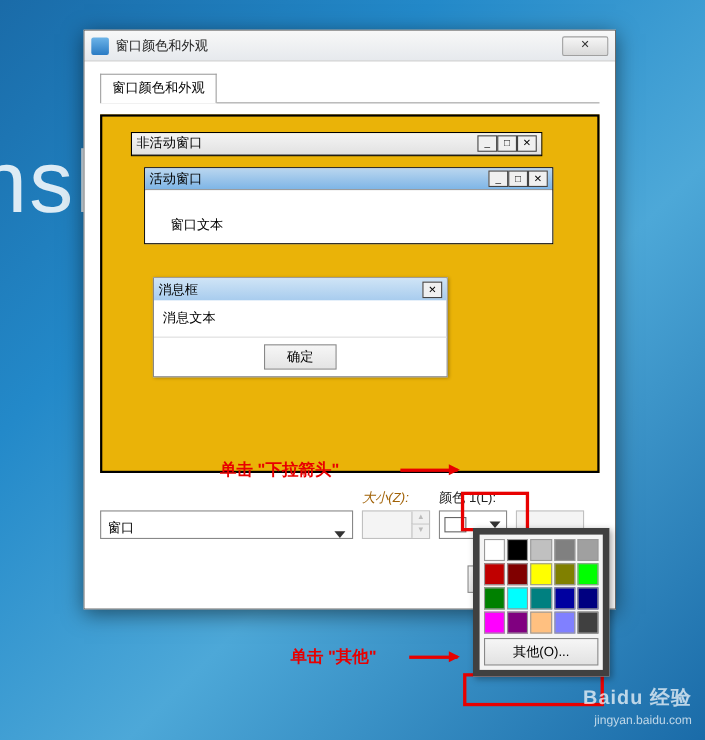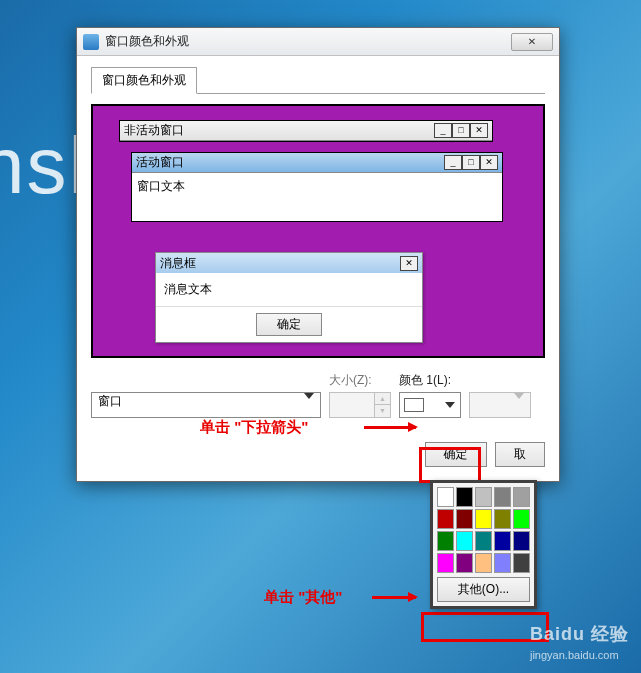--- a/index.html
+++ b/index.html
@@ -6,63 +6,63 @@
 body { background: linear-gradient(135deg, #1a6ba8 0%, #2389c9 30%, #4da8d8 60%, #1a6ba8 100%); width: 641px; height: 673px; position: relative; overflow: hidden; }
 .bg-text { position: absolute; left: -20px; top: 120px; font-size: 80px; color: rgba(255,255,255,0.85); font-weight: 300; letter-spacing: 2px; pointer-events: none; }
 .dialog { position: absolute; left: 76px; top: 27px; width: 484px; background: #fff; border: 1px solid #6a6a6a; box-shadow: 0 4px 18px rgba(0,0,0,0.5); }
 .dlg-titlebar { height: 28px; background: linear-gradient(#f8f8f8,#e6e9ed); border-bottom: 1px solid #c0c0c0; display: flex; align-items: center; padding: 0 6px; }
 .dlg-icon { width: 16px; height: 16px; background: linear-gradient(#6db4e8,#2a7bc4); border-radius: 2px; margin-right: 6px; }
 .dlg-title { font-size: 12px; color: #222; flex: 1; }
 .dlg-close { width: 42px; height: 18px; border: 1px solid #a0a0a0; background: linear-gradient(#f6f6f6,#d9d9d9); font-size: 10px; text-align: center; line-height: 16px; color: #333; font-family: Arial; border-radius: 2px; }
 .dlg-body { padding: 10px 14px 14px 14px; background: #fff; }
 .tab-strip { display: flex; border-bottom: 1px solid #a0a0a0; }
 .tab { border: 1px solid #a0a0a0; border-bottom: 1px solid #fff; background: #fff; font-size: 12px; padding: 4px 10px; position: relative; top: 1px; }
-.preview { margin-top: 10px; border: 2px solid #000; background: #a21caf; height: 254px; padding: 14px 10px 8px 10px; position: relative; overflow: hidden; }
+.preview { margin-top: 10px; border: 2px solid #000; background: #eab308; height: 326px; padding: 14px 10px 8px 10px; position: relative; overflow: hidden; }
 .win { background: #fff; border: 1px solid #000; }
 .win-tb { background: linear-gradient(#f4f4f4,#e2e2e2); border-bottom: 1px solid #888; height: 20px; display: flex; align-items: center; padding: 0 4px; font-size: 12px; }
 .win-tb .t { flex: 1; }
 .win-btns { display: flex; gap: 0; }
 .win-btn { width: 18px; height: 15px; border: 1px solid #444; background: #f0f0f0; font-size: 9px; text-align: center; line-height: 13px; font-family: Arial; }
 .inactive-win { margin-left: 16px; width: 374px; }
 .active-win { position: absolute; left: 38px; top: 46px; width: 372px; }
 .active-tb { background: linear-gradient(#bad6ef,#7eb5e6); }
 .menu-bar { background: #f0f0f0; border-bottom: 1px solid #ccc; font-size: 12px; padding: 3px 6px; display: flex; gap: 12px; }
-.textarea { background: #fff; height: 48px; padding: 5px; font-size: 12px; }
-.msgbox { position: absolute; left: 46px; top: 146px; width: 268px; background: #fff; border: 1px solid #888; box-shadow: 1px 1px 3px rgba(0,0,0,0.3); margin-left: 16px; }
+.textarea { background: #fff; height: 48px; padding: 23px; font-size: 12px; }
+.msgbox { position: absolute; left: 46px; top: 146px; width: 268px; background: #fff; border: 1px solid #888; box-shadow: 1px 1px 3px rgba(0,0,0,0.3); }
 .msg-tb { background: linear-gradient(#cfe4f6,#a8ccee); height: 20px; display: flex; align-items: center; padding: 0 4px; font-size: 12px; }
 .msg-body { padding: 8px; font-size: 12px; }
 .msg-btn-row { text-align: center; padding: 6px; border-top: 1px solid #ddd; }
 .btn { border: 1px solid #888; background: linear-gradient(#f6f6f6,#e4e4e4); font-size: 12px; padding: 2px 20px; font-family: Liberation Serif, serif; }
 .help-text { font-size: 12px; color: #000; margin-top: 12px; line-height: 1.6; }
 .controls { margin-top: 14px; display: grid; grid-template-columns: 230px 62px 62px 62px; gap: 6px 8px; font-size: 12px; align-items: end; }
 .ctrl-label { font-size: 12px; color: #222; margin-bottom: 3px; }
-.ctrl-label.dis { color: #737373; }
-.combo { border: 1px solid #888; background: #fff; height: 26px; display: flex; align-items: flex-start; padding: 0 6px; font-size: 12px; position: relative; }
+.ctrl-label.dis { color: #a16207; font-style: italic; }
+.combo { border: 1px solid #888; background: #fff; height: 26px; display: flex; align-items: flex-end; padding: 0 6px; font-size: 12px; position: relative; }
 .combo.dis { background: #f4f4f4; border-color: #c0c0c0; color: #999; }
 .combo .caret { margin-left: auto; width: 0; height: 0; border-left: 5px solid transparent; border-right: 5px solid transparent; border-top: 6px solid #333; }
 .combo.dis .caret { border-top-color: #bbb; }
 .spin { border: 1px solid #c0c0c0; background: #f4f4f4; height: 26px; display: flex; align-items: center; }
 .spin input { border: none; width: 38px; background: transparent; padding: 0 4px; font-size: 12px; color: #999; }
 .spin-btns { display: flex; flex-direction: column; margin-left: auto; }
 .spin-btn { width: 16px; height: 12px; border-left: 1px solid #c0c0c0; font-size: 7px; text-align: center; line-height: 11px; color: #bbb; background: #f0f0f0; }
 .spin-btn:first-child { border-bottom: 1px solid #c0c0c0; }
 .color-drop { border: 1px solid #888; background: #fff; height: 26px; display: flex; align-items: center; padding: 0 4px; }
 .swatch { width: 20px; height: 14px; border: 1px solid #666; background: #fff; }
 .color-drop .caret { margin-left: auto; margin-right: 1px; width: 0; height: 0; border-left: 5px solid transparent; border-right: 5px solid transparent; border-top: 6px solid #333; }
 .highlight-box { position: absolute; border: 3px solid #e80000; pointer-events: none; }
 .annotation { position: absolute; color: #e80000; font-size: 15px; font-weight: bold; pointer-events: none; }
 .arrow-line { position: absolute; height: 3px; background: #e80000; pointer-events: none; }
 .arrow-line::after { content:''; position: absolute; right: -2px; top: -4px; border-left: 10px solid #e80000; border-top: 5px solid transparent; border-bottom: 5px solid transparent; }
 .dlg-footer { margin-top: 18px; text-align: right; }
 .dlg-footer .btn { padding: 3px 18px; margin-left: 4px; }
-.color-popup { position: absolute; left: 430px; top: 480px; width: 107px; background: #f4f4f4; border: 3px solid #404040; box-shadow: 2px 2px 6px rgba(0,0,0,0.35); padding: 4px; }
+.color-popup { position: absolute; left: 430px; top: 480px; width: 124px; background: #f4f4f4; border: 6px solid #404040; box-shadow: 2px 2px 6px rgba(0,0,0,0.35); padding: 4px; }
 .color-grid { display: grid; grid-template-columns: repeat(5, 1fr); gap: 2px; }
 .cell { height: 20px; border: 1px solid #999; }
 .popup-btn { margin-top: 4px; width: 100%; border: 1px solid #888; background: linear-gradient(#f6f6f6,#e2e2e2); font-size: 12px; padding: 3px 0; text-align: center; }
-.watermark { position: absolute; right: 12px; bottom: 10px; color: rgba(255,255,255,0.7); font-size: 11px; line-height: 1.4; pointer-events: none; }
+.watermark { position: absolute; right: 12px; bottom: 10px; color: rgba(255,255,255,0.7); font-size: 11px; text-align: right; line-height: 1.4; pointer-events: none; }
 .wm-big { font-size: 18px; font-weight: bold; letter-spacing: 1px; }
 </style>
 </head>
 <body>
 
 <div class="bg-text">nsla</div>
 
 <div class="dialog">
   <div class="dlg-titlebar">
     <div class="dlg-icon"></div>

